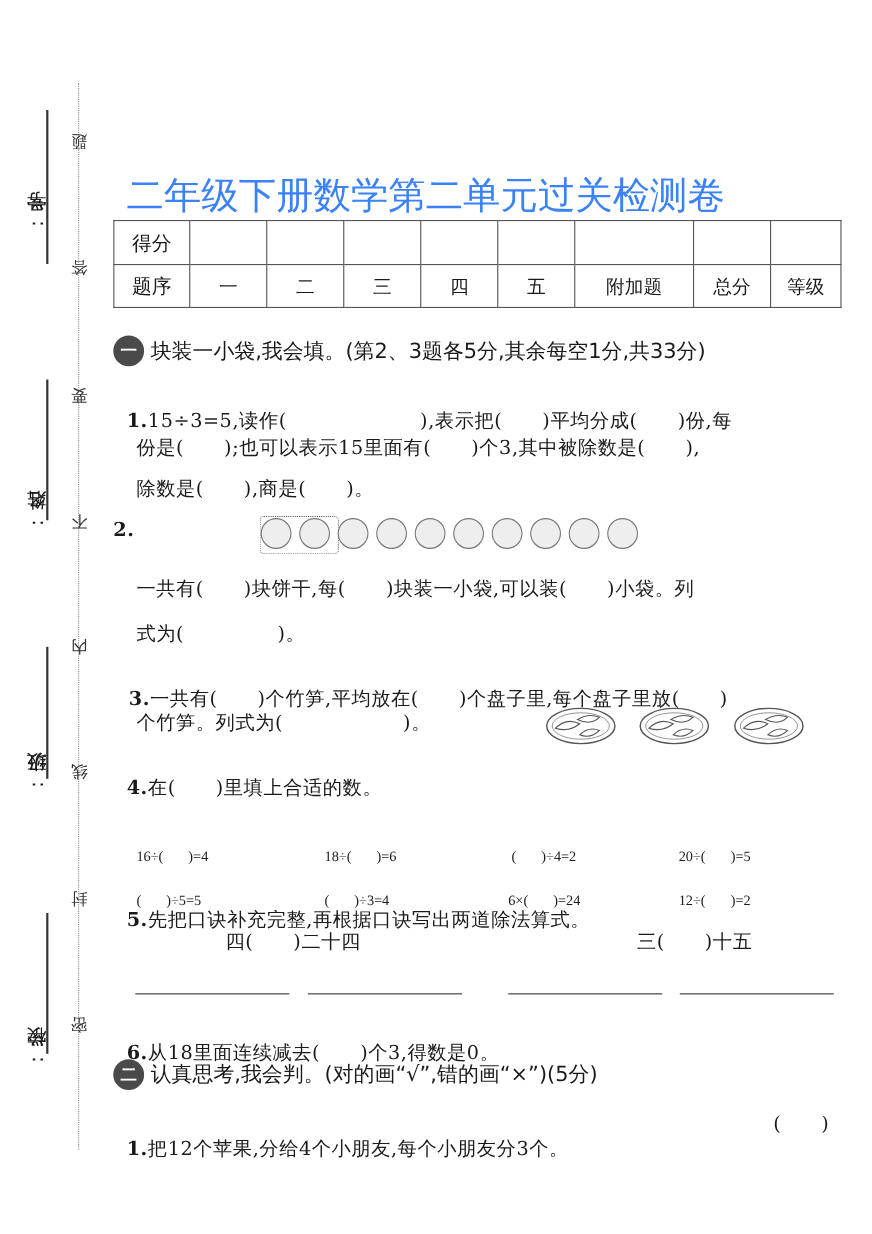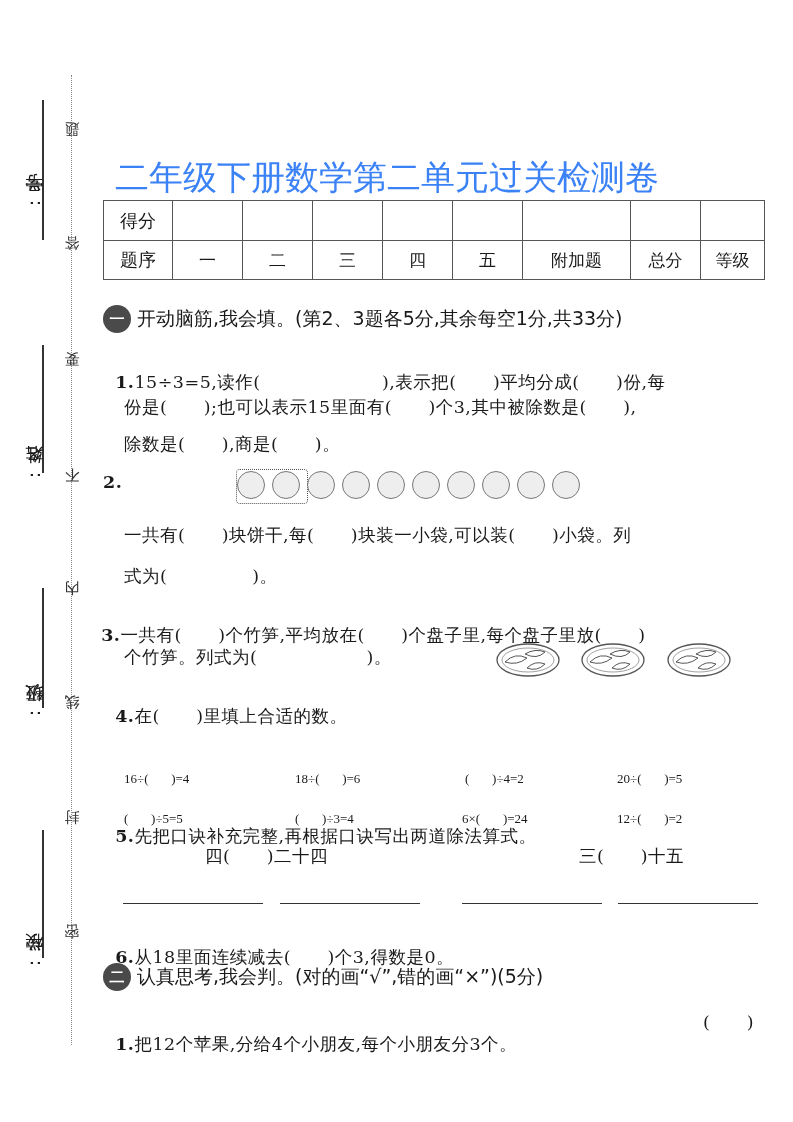--- a/index.html
+++ b/index.html
@@ -83,21 +83,21 @@
     <td style="width:69px">五</td>
     <td style="width:107px">附加题</td>
     <td style="width:69px">总分</td>
     <td>等级</td>
   </tr>
 </tbody>
   </table>
 
 <div class="sec" style="top:305px;">
   <span class="badge">一</span>
-  <span>开动脑筋,我会填。(第2、3题各5分,其余每空1分,共33分)</span>
+  <span>块装一小袋,我会填。(第2、3题各5分,其余每空1分,共33分)</span>
 </div>
 
 <div class="line" style="left:103px;top:350px;">
   <span class="qn">1.</span><span>15÷3=5,读作(                    ),表示把(      )平均分成(      )份,每</span>
 </div>
 <div class="line" style="left:124px;top:395px;">份是(      );也可以表示15里面有(      )个3,其中被除数是(      ),</div>
 <div class="line" style="left:124px;top:432px;">除数是(      ),商是(      )。</div>
 
 <div class="line qn" style="left:103px;top:472px;">2.</div>
 <div class="cookie-box"></div>
@@ -109,21 +109,21 @@
   <div class="cookie"></div>
   <div class="cookie"></div>
   <div class="cookie"></div>
   <div class="cookie"></div>
   <div class="cookie"></div>
   <div class="cookie"></div>
 </div>
 <div class="line" style="left:124px;top:523px;">一共有(      )块饼干,每(      )块装一小袋,可以装(      )小袋。列</div>
 <div class="line" style="left:124px;top:564px;">式为(              )。</div>
 
-<div class="line" style="left:89px;top:603px;">
+<div class="line" style="left:105px;top:603px;">
   <span class="qn">3.</span><span>一共有(      )个竹笋,平均放在(      )个盘子里,每个盘子里放(      )</span>
 </div>
 <div class="line" style="left:124px;top:645px;">个竹笋。列式为(                  )。</div>
 
 <svg class="plate" style="left:495px;" width="66" height="40" viewBox="0 0 66 40">
   <ellipse cx="33" cy="20" rx="31" ry="16" fill="none" stroke="#555" stroke-width="1.3"></ellipse>
   <ellipse cx="33" cy="20" rx="26" ry="12" fill="none" stroke="#888" stroke-width="0.8"></ellipse>
   <path d="M10 22 q10 -10 22 -4 q-10 8 -22 4z" fill="none" stroke="#555"></path>
   <path d="M30 14 q10 -6 20 -2 q-8 8 -20 2z" fill="none" stroke="#555"></path>
   <path d="M32 28 q8 -8 18 -4 q-8 8 -18 4z" fill="none" stroke="#555"></path>

